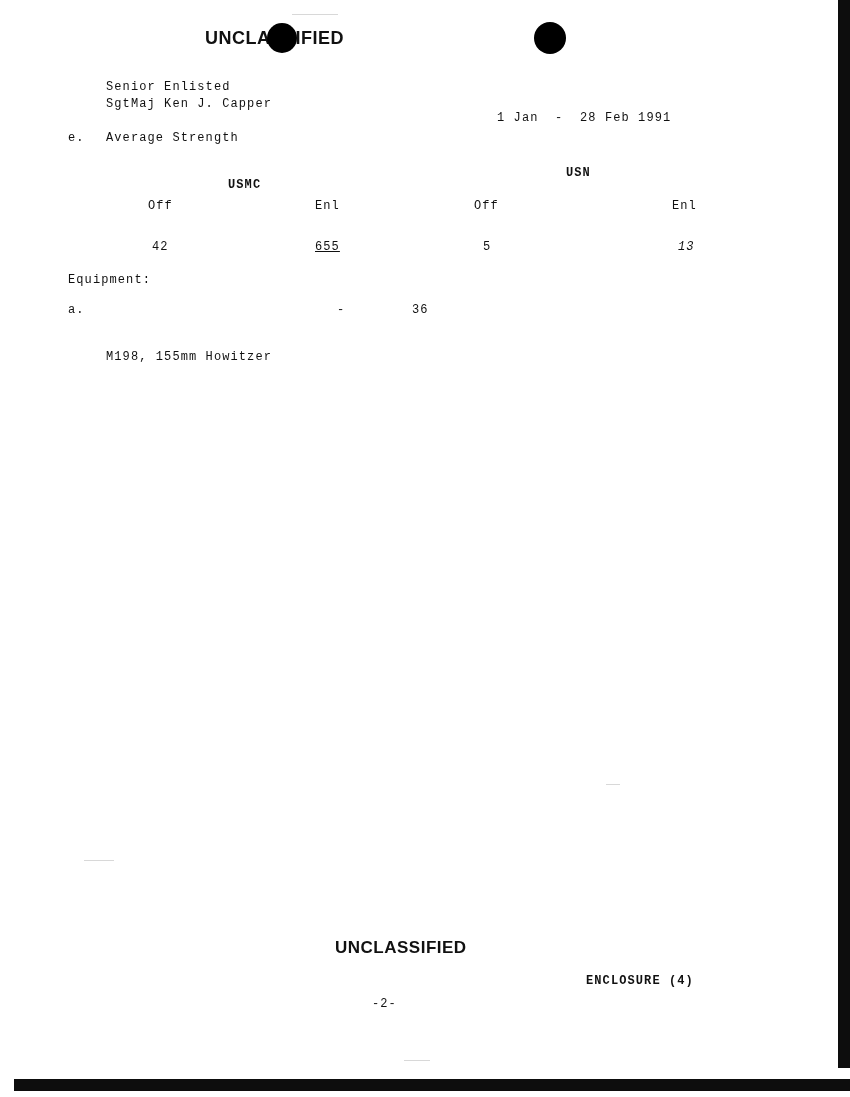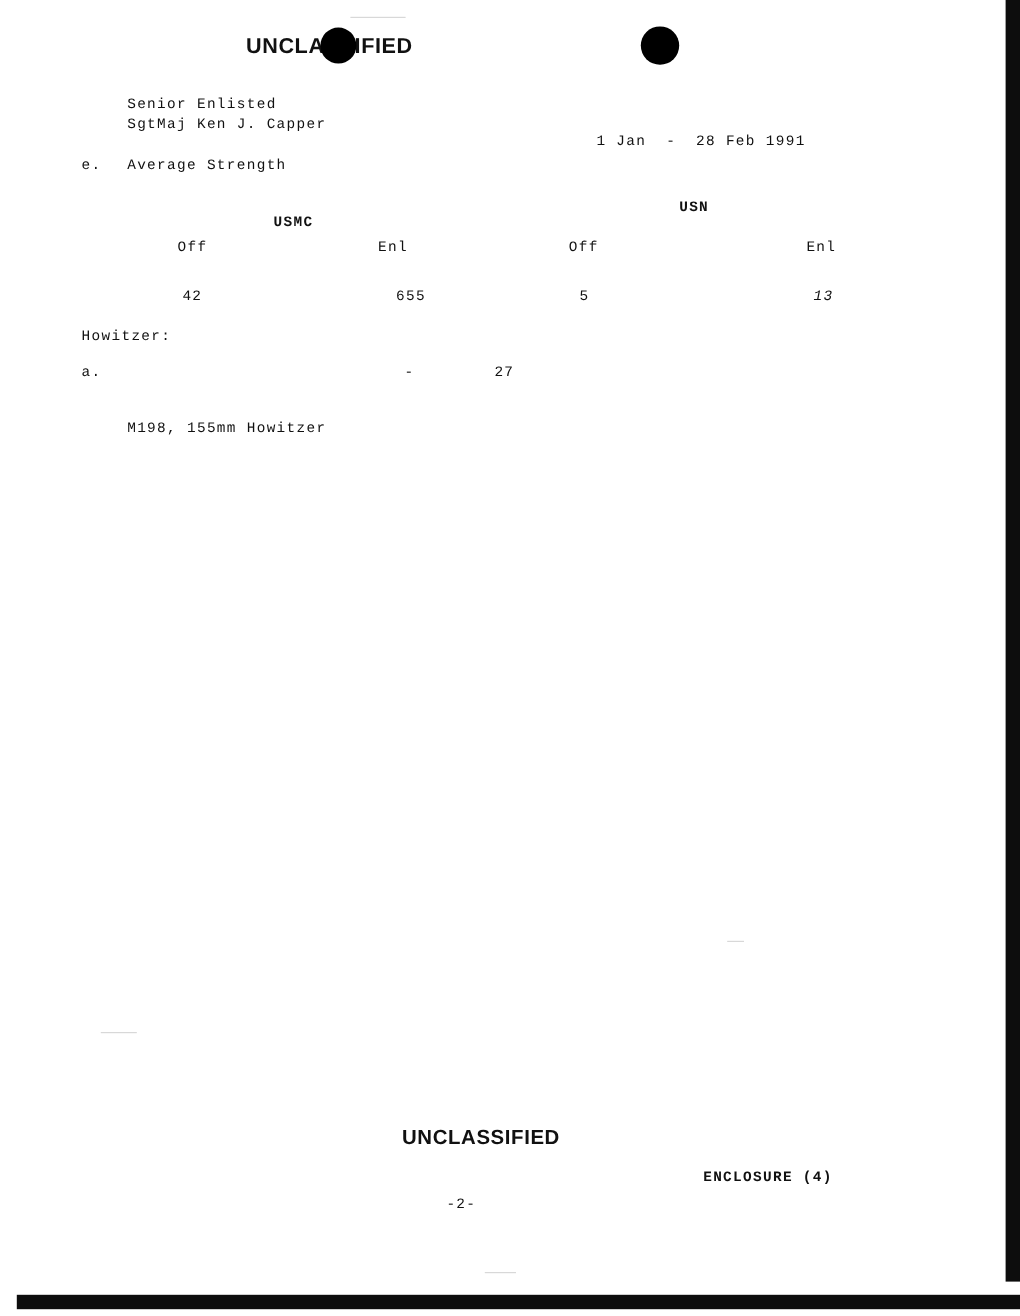--- a/index.html
+++ b/index.html
@@ -90,21 +90,21 @@
 
   .l-usmc { position: absolute; left: 228px; top: 166px; font-weight: bold; margin-top: 12px; }
   .l-usn  { position: absolute; left: 566px; top: 166px; font-weight: bold; text-align: center; }
 
   .l-off1 { position: absolute; left: 148px; top: 199px; }
   .l-enl1 { position: absolute; left: 315px; top: 199px; }
   .l-off2 { position: absolute; left: 474px; top: 199px; }
   .l-enl2 { position: absolute; left: 672px; top: 199px; }
 
   .l-v1 { position: absolute; left: 152px; top: 240px; }
-  .l-v2 { position: absolute; left: 330px; top: 240px; }
+  .l-v2 { position: absolute; left: 315px; top: 240px; text-decoration: underline; }
   .l-v3 { position: absolute; left: 483px; top: 240px; }
   .l-v4 { position: absolute; left: 678px; top: 240px; font-style: italic; }
 
   .l-equip { position: absolute; left: 68px; top: 273px; }
 
   .l-a-label { position: absolute; left: 68px; top: 303px; }
   .l-a-text  { position: absolute; left: 106px; top: 303px; margin-top: 47px; }
   .l-a-dash  { position: absolute; left: 337px; top: 303px; }
   .l-a-qty   { position: absolute; left: 412px; top: 303px; }
 
@@ -169,26 +169,26 @@
     <div class="mono l-off1">Off</div>
     <div class="mono l-enl1">Enl</div>
     <div class="mono l-off2">Off</div>
     <div class="mono l-enl2">Enl</div>
 
     <div class="mono l-v1">42</div>
     <div class="mono l-v2">655</div>
     <div class="mono l-v3">5</div>
     <div class="mono l-v4">13</div>
 
-    <div class="mono l-equip">Howitzer:</div>
+    <div class="mono l-equip">Equipment:</div>
 
     <div class="mono l-a-label">a.</div>
     <div class="mono l-a-text">M198, 155mm Howitzer</div>
     <div class="mono l-a-dash">-</div>
-    <div class="mono l-a-qty">27</div>
+    <div class="mono l-a-qty">36</div>
 
     <div class="stamp-bottom">UNCLASSIFIED</div>
     <div class="mono l-enclosure">ENCLOSURE (4)</div>
     <div class="mono l-pageno">-2-</div>
 
   </div>
 
   <div class="edge-right"></div>
   <div class="edge-bottom"></div>
 </div>

